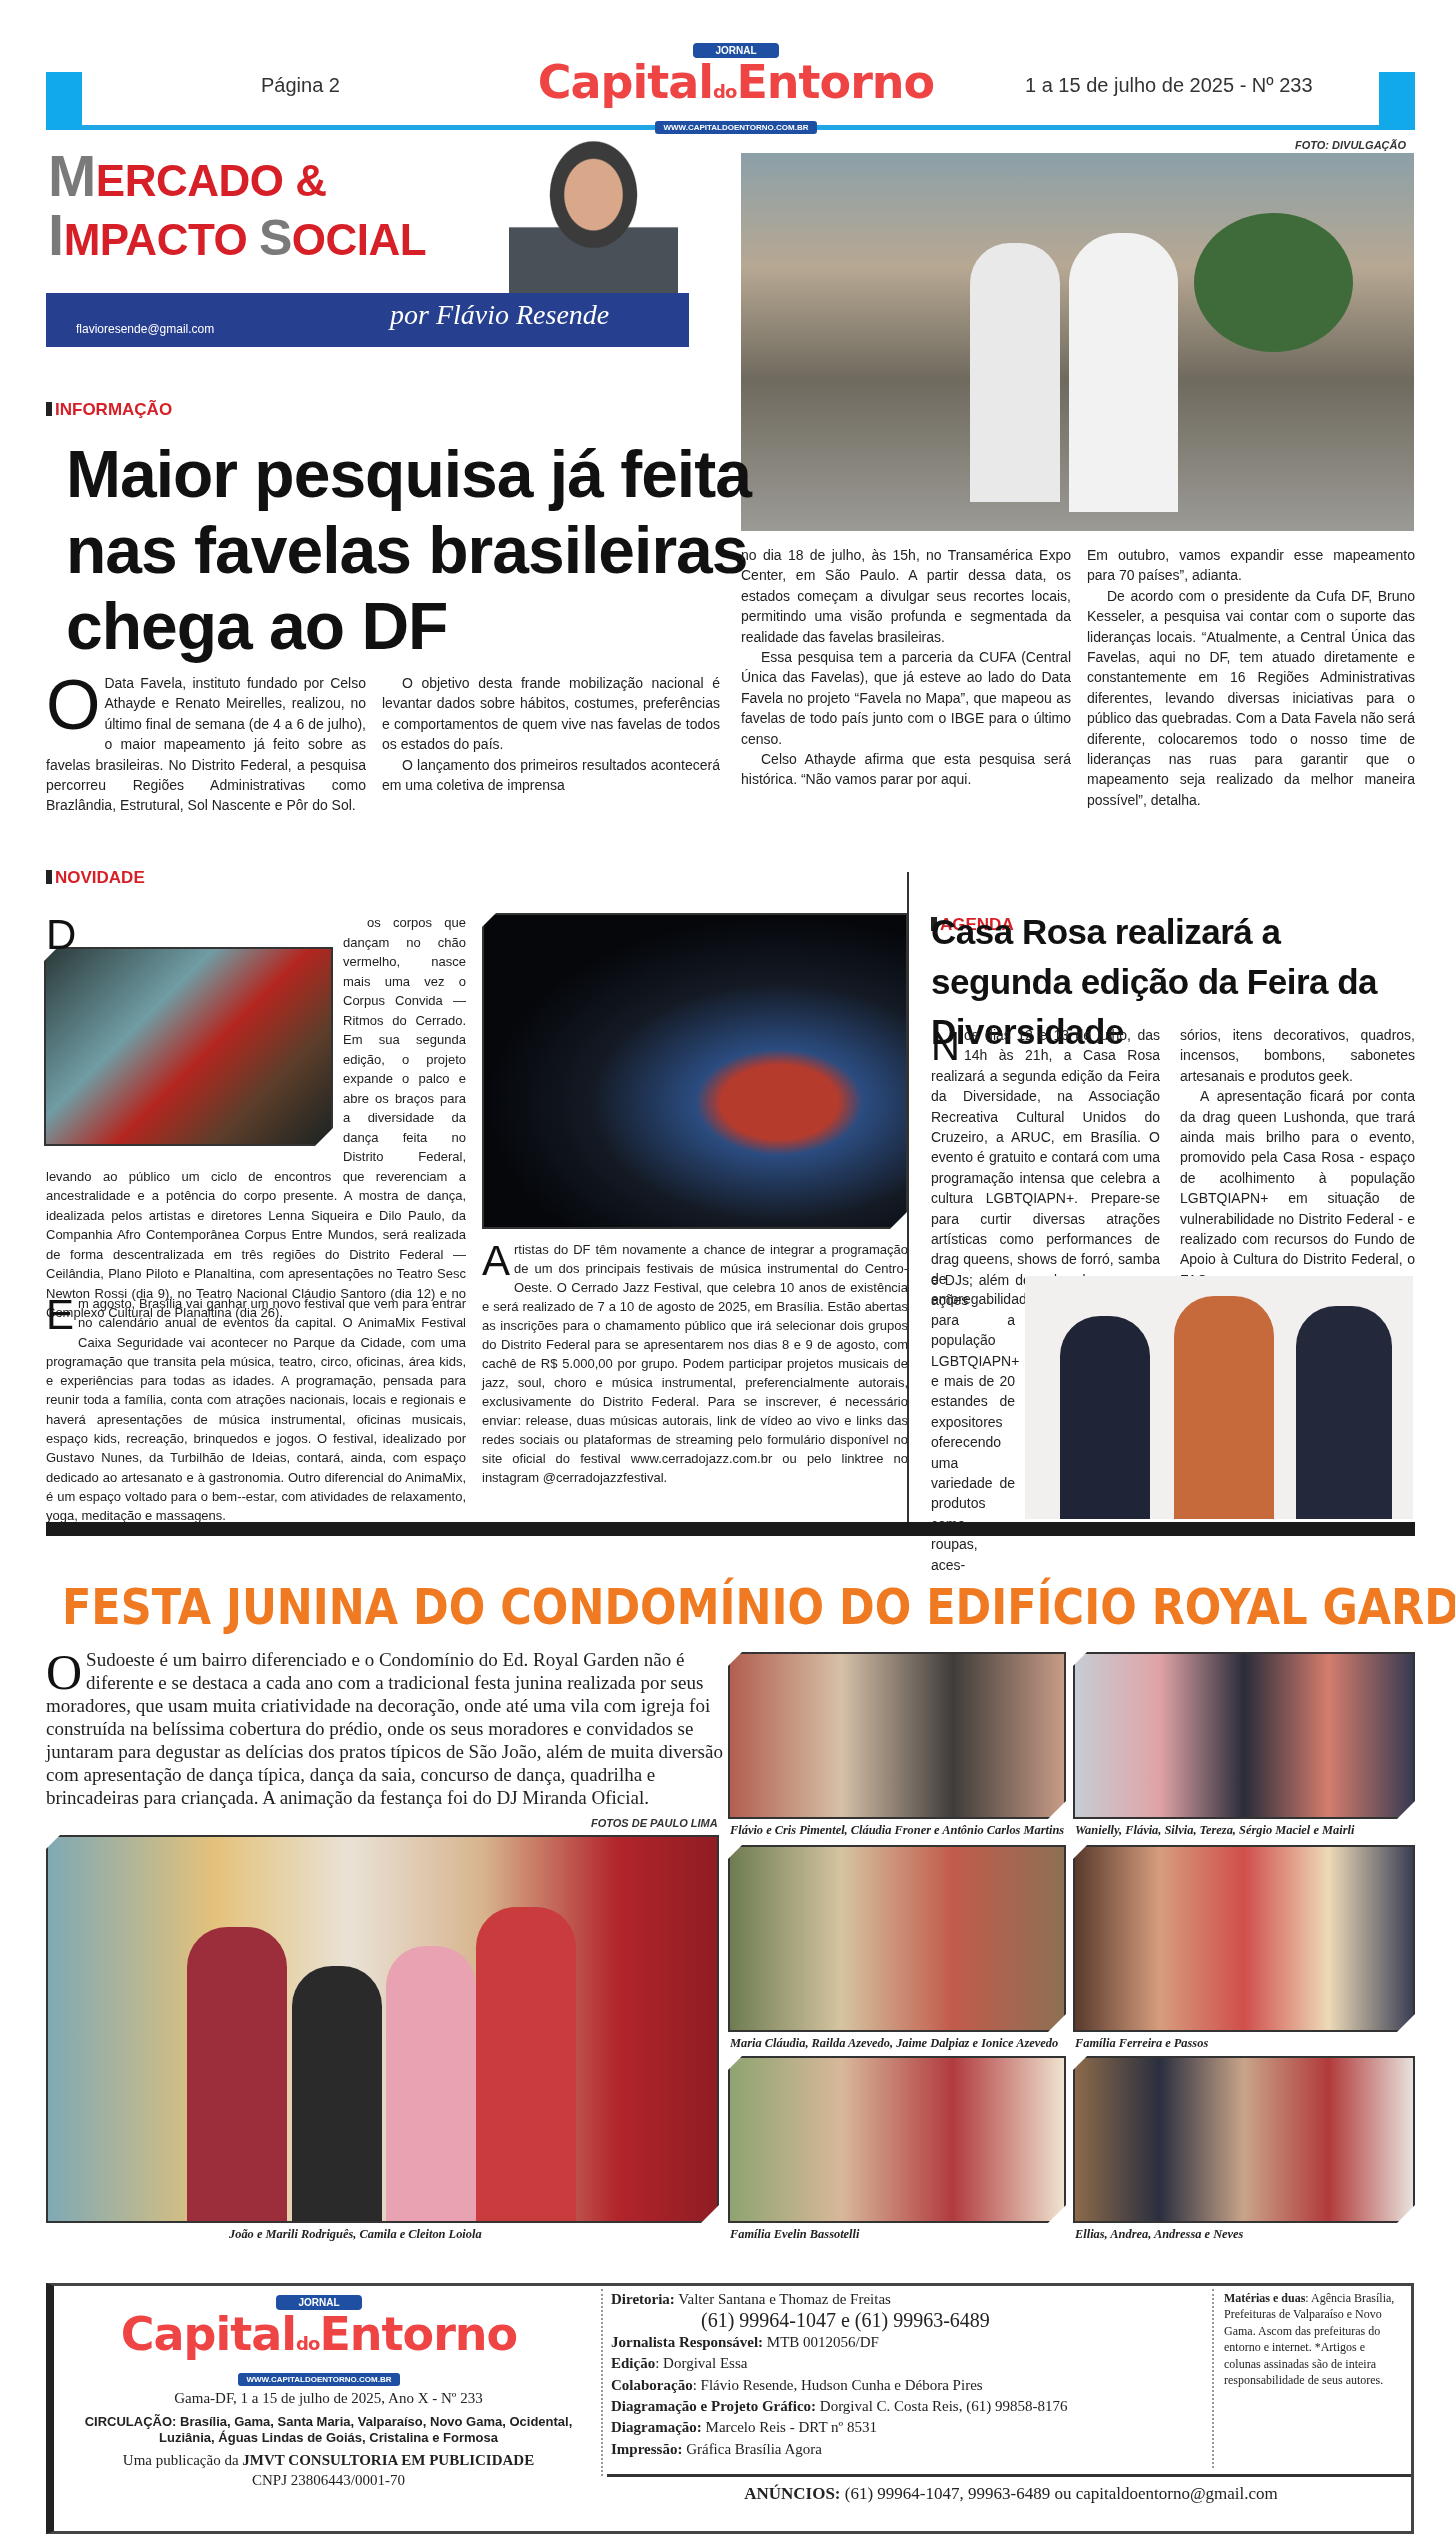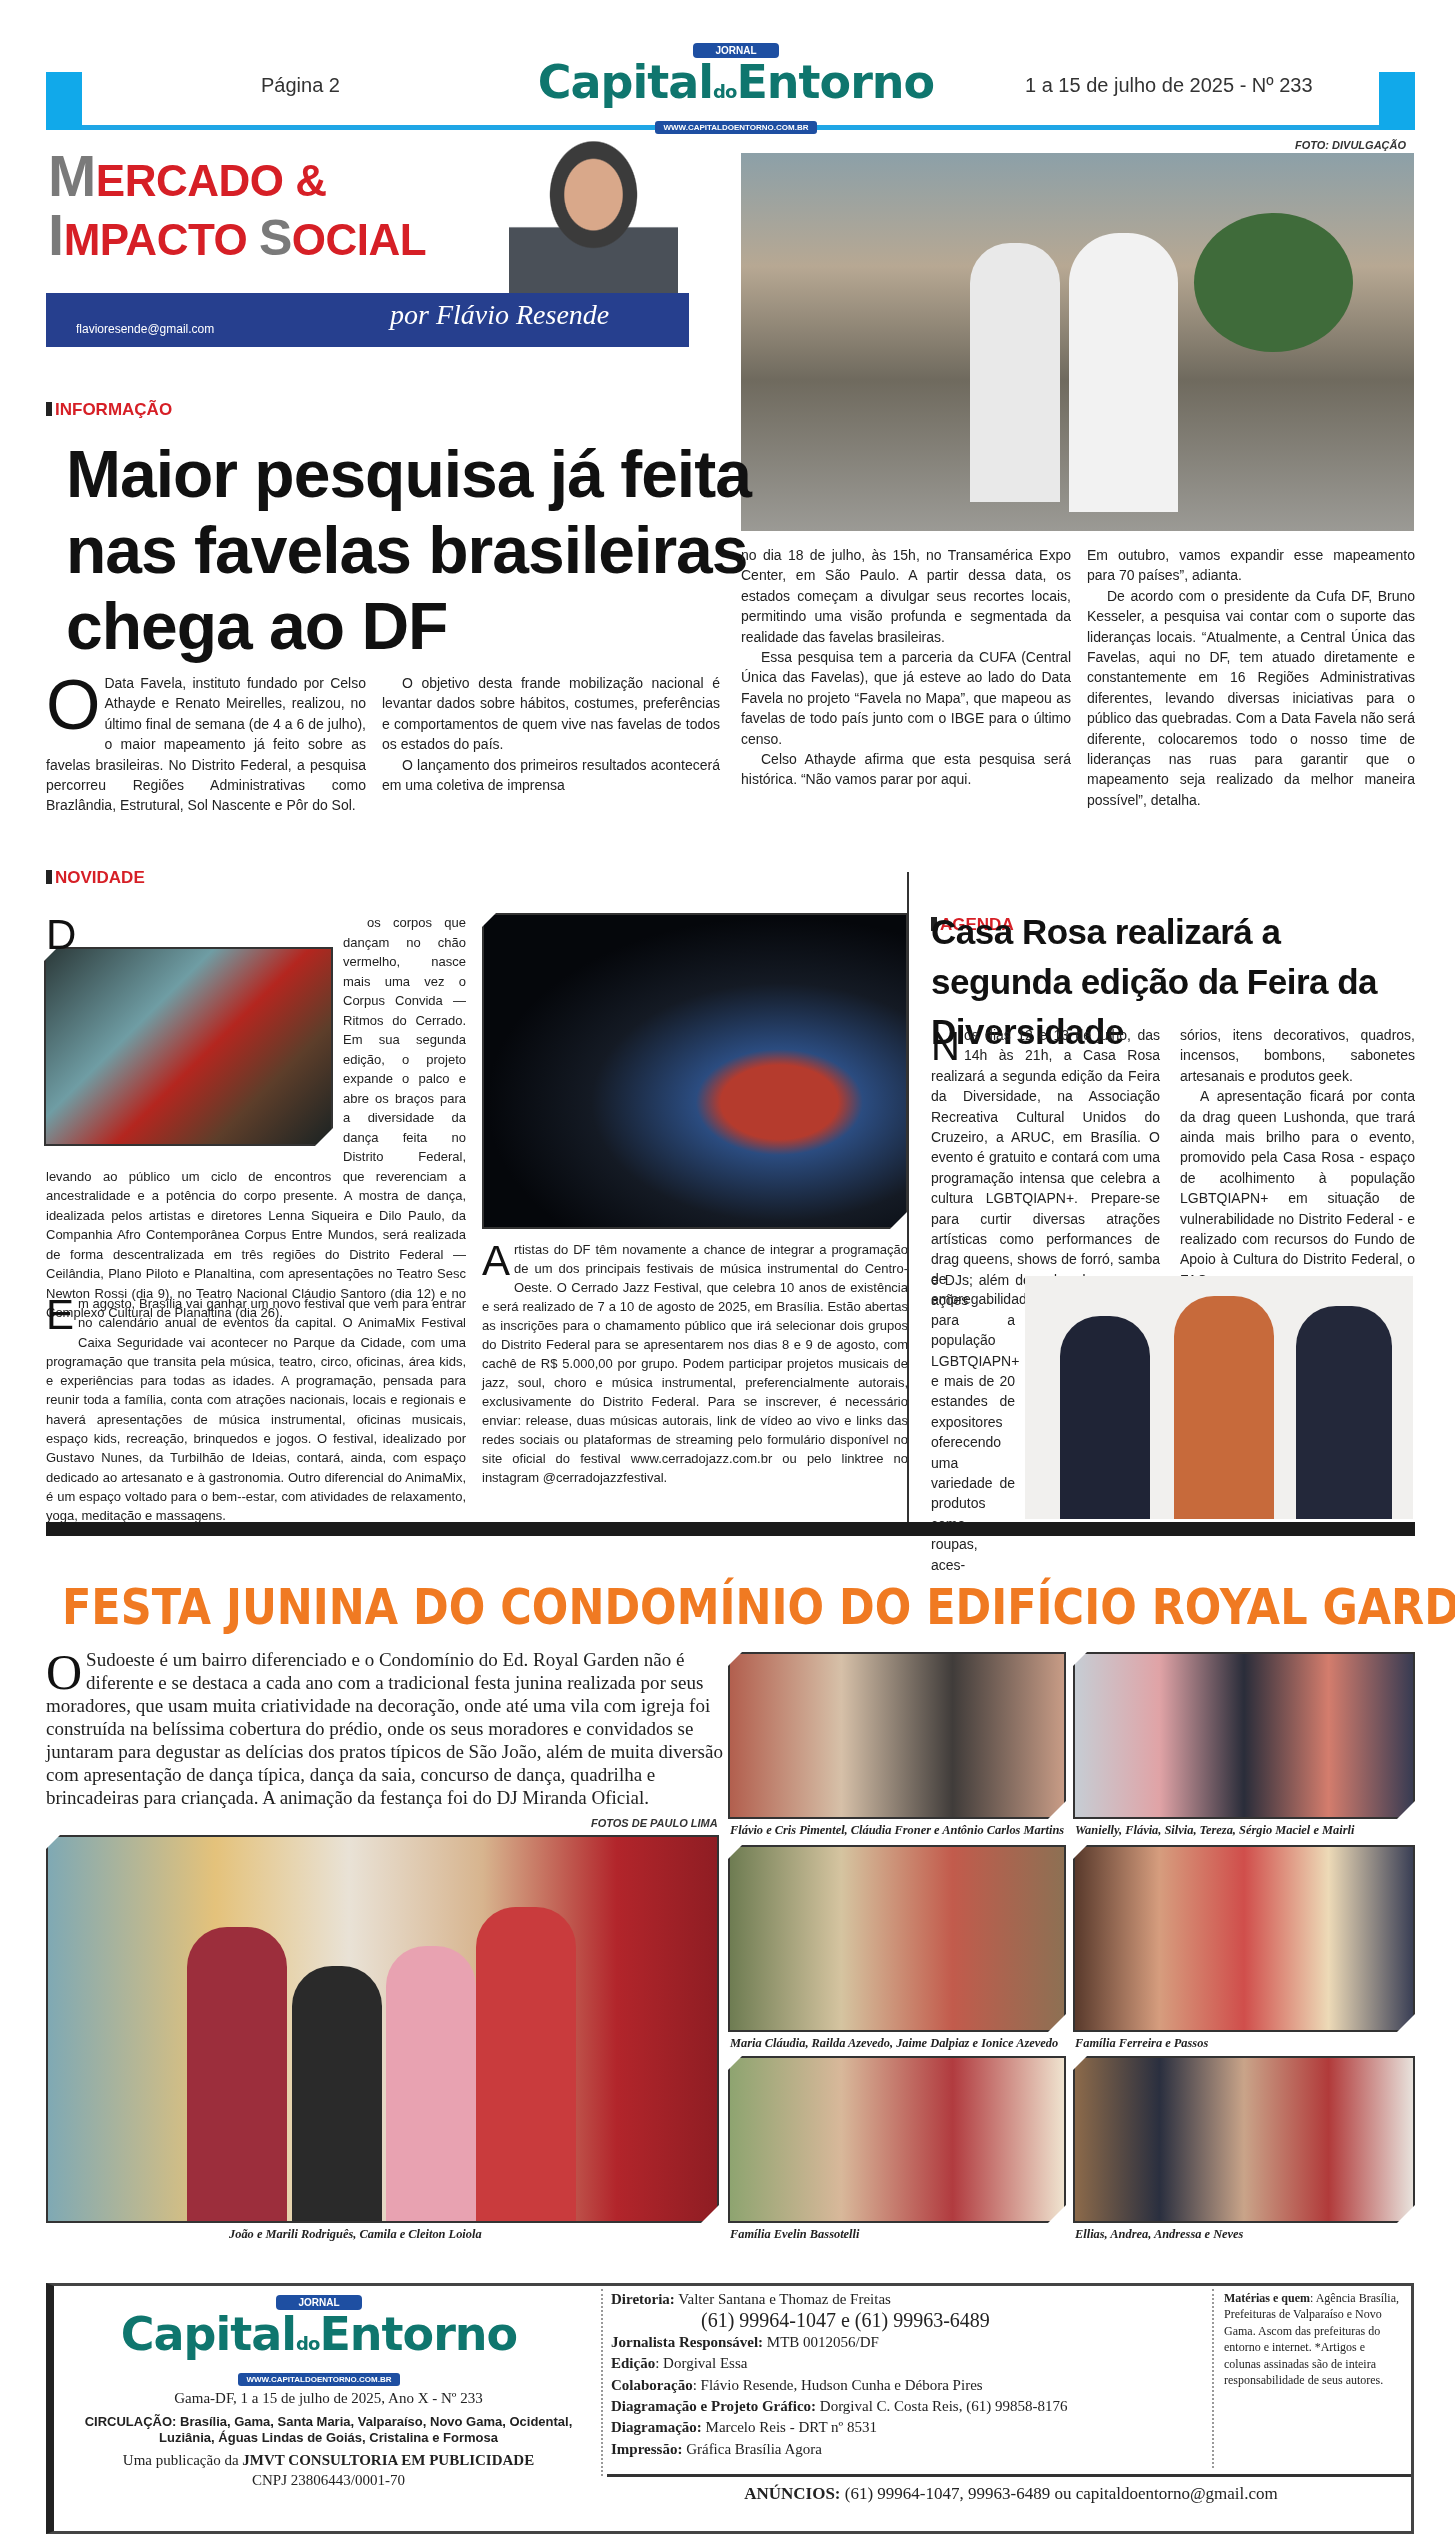--- a/index.html
+++ b/index.html
@@ -8,21 +8,21 @@
   .abs { position: absolute; }
 
   
   .mast-bar { left: 46px; top: 72px; width: 1369px; height: 58px; border-bottom: 5px solid #1fa6e6; }
   .mast-bar .lcap { position: absolute; left: 0; top: 0; width: 36px; height: 58px; background: #11a9ea; }
   .mast-bar .rcap { position: absolute; right: 0; top: 0; width: 36px; height: 58px; background: #11a9ea; }
   .page-num { left: 261px; top: 74px; font-size: 20px; color: #333; font-family: "Liberation Sans", sans-serif; }
   .issue { left: 1025px; top: 74px; font-size: 20px; color: #333; }
   .logo { left: 517px; top: 40px; width: 438px; height: 90px; text-align: center; }
   .logo .jornal { display: inline-block; background: #1e4fa2; color: #fff; font-size: 10px; font-weight: bold; padding: 2px 22px; border-radius: 4px; }
-  .logo .name { color: #0f766e; font-size: 46px; font-weight: bold; letter-spacing: -1px; line-height: 48px; font-family: "DejaVu Sans", sans-serif; }
+  .logo .name { color: #ef4444; font-size: 46px; font-weight: bold; letter-spacing: -1px; line-height: 48px; font-family: "DejaVu Sans", sans-serif; }
   .logo .name small { font-size: 18px; }
   .logo .url { display: inline-block; background: #1e4fa2; color: #fff; font-size: 8px; font-weight: bold; padding: 2px 8px; border-radius: 3px; }
 
   
   .col-title { left: 48px; top: 149px; font-family: "Liberation Sans", sans-serif; font-weight: bold; font-size: 44px; line-height: 54px; color: #d61f26; letter-spacing: -0.5px; }
   .col-title .g { color: #7a7a7a; font-size: 58px; }
   .col-photo { left: 509px; top: 139px; width: 169px; height: 159px; border-radius: 40% 40% 0 0; background: radial-gradient(ellipse at 50% 35%, #d9a88a 0 24%, #3b3b3b 25% 36%, transparent 37%), linear-gradient(180deg, transparent 55%, #4a5058 56%); }
   .col-band { left: 46px; top: 293px; width: 643px; height: 54px; background: #263f8e; }
   .col-email { left: 76px; top: 322px; color: #fff; font-size: 12px; }
   .col-byline { left: 390px; top: 299px; color: #fff; font-family: "Liberation Serif", serif; font-style: italic; font-size: 28px; }
@@ -194,16 +194,16 @@
 <div class="abs f-serif" style="left:611px;top:2289px;width:597px;font-size:15px;line-height:21.4px;">
   <div><b>Diretoria:</b> <span>Valter Santana e Thomaz de Freitas</span></div>
   <div style="padding-left:90px;font-size:20px;"><span>(61) 99964-1047 e (61) 99963-6489</span></div>
   <div><b>Jornalista Responsável:</b> <span>MTB 0012056/DF</span></div>
   <div><b>Edição</b><span>: Dorgival Essa</span></div>
   <div><b>Colaboração</b><span>: Flávio Resende, Hudson Cunha e Débora Pires</span></div>
   <div><b>Diagramação e Projeto Gráfico:</b> <span>Dorgival C. Costa Reis, (61) 99858-8176</span></div>
   <div><b>Diagramação:</b> <span>Marcelo Reis - DRT nº 8531</span></div>
   <div><b>Impressão:</b> <span>Gráfica Brasília Agora</span></div>
 </div>
-<div class="abs f-serif" style="left:1224px;top:2290px;width:179px;font-size:12px;line-height:16.4px;"><b>Matérias e quem</b><span>: Agência Brasília, Prefeituras de Valparaíso e Novo Gama. Ascom das prefeituras do entorno e internet. *Artigos e colunas assinadas são de inteira responsabilidade de seus autores.</span></div>
+<div class="abs f-serif" style="left:1224px;top:2290px;width:179px;font-size:12px;line-height:16.4px;"><b>Matérias e duas</b><span>: Agência Brasília, Prefeituras de Valparaíso e Novo Gama. Ascom das prefeituras do entorno e internet. *Artigos e colunas assinadas são de inteira responsabilidade de seus autores.</span></div>
 <div class="abs foot-rule"></div>
 <div class="abs f-serif" style="left:611px;top:2484px;width:800px;text-align:center;font-size:17px;"><b>ANÚNCIOS:</b> <span>(61) 99964-1047, 99963-6489 ou capitaldoentorno@gmail.com</span></div>
 
 
 </body></html>

